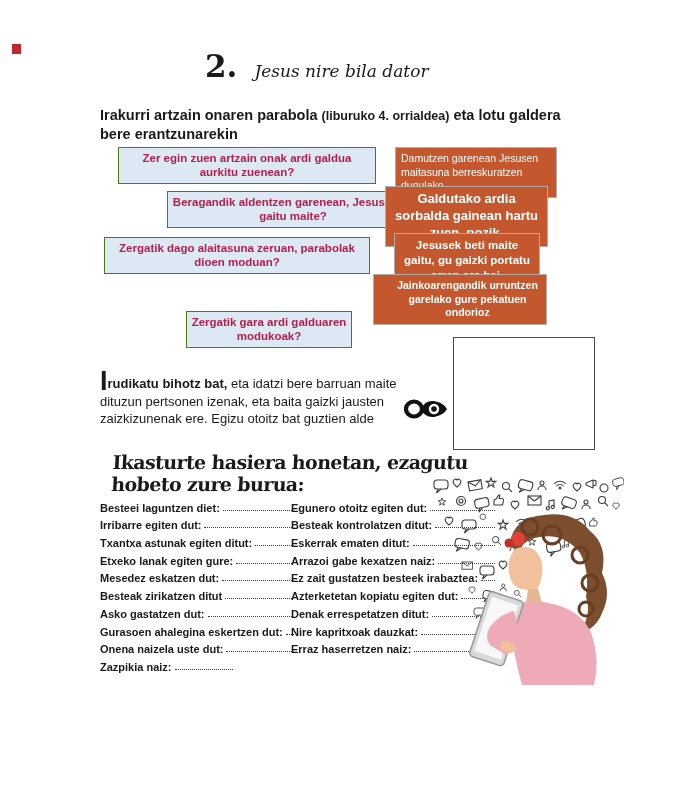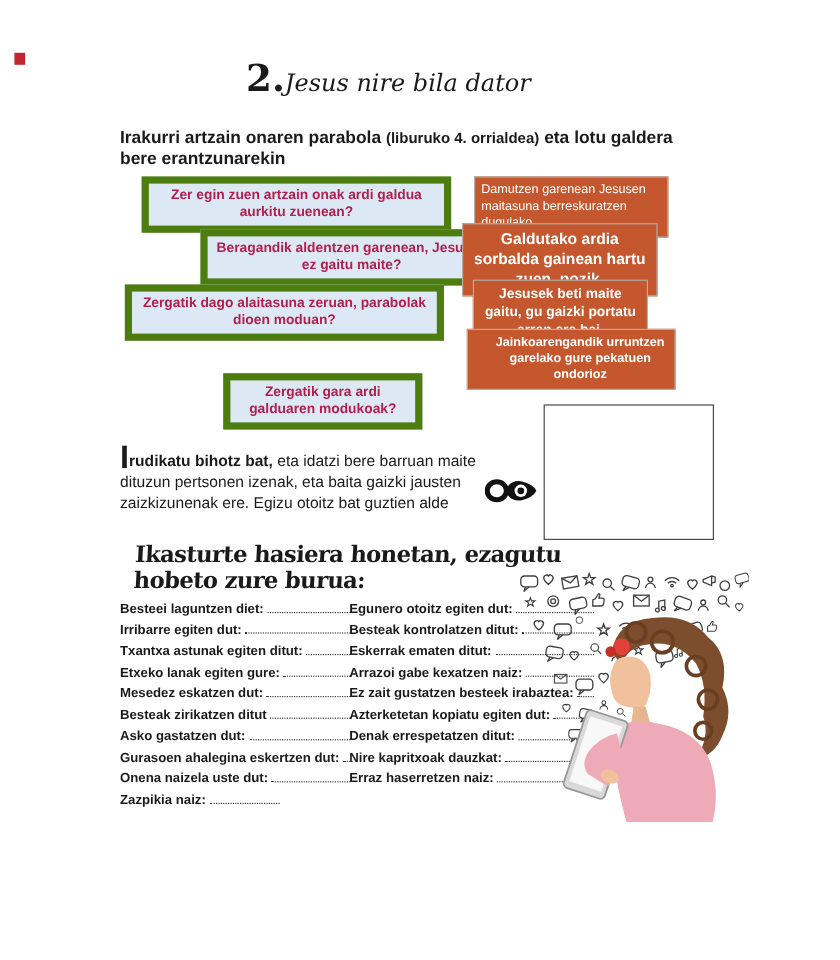--- a/index.html
+++ b/index.html
@@ -3,41 +3,41 @@
 <meta charset="utf-8">
 <style>
   html,body{margin:0;padding:0;background:#ffffff;}
   .page{position:relative;width:700px;height:800px;background:#ffffff;overflow:hidden;
         font-family:"Liberation Sans",sans-serif;color:#1a1a1a;}
 
   .red-marker{position:absolute;left:12px;top:44px;width:9px;height:10px;background:#c1272d;}
 
   .title{position:absolute;left:205px;top:48px;white-space:nowrap;}
   .title .num{font-family:"DejaVu Serif",serif;font-weight:bold;font-size:31px;}
-  .title .txt{font-family:"DejaVu Serif",serif;font-style:italic;font-size:20px;margin-left:0;}
+  .title .txt{font-family:"DejaVu Serif",serif;font-style:italic;font-size:17px;margin-left:17px;}
 
   .instruction{position:absolute;left:100px;top:106px;width:465px;margin:0;
                font-weight:bold;font-size:14.5px;line-height:1.25;}
   .instruction .paren{font-size:12.5px;}
 
-  .qbox{position:absolute;background:#dce9f4;border:6px solid #4d7c0f;
+  .qbox{position:absolute;background:#dce9f4;border:1px solid #4d7c0f;
         color:#b41e4e;font-weight:bold;font-size:11.5px;text-align:center;
         padding:3px 4px;line-height:1.25;box-sizing:border-box;}
   .q1{left:118px;top:147px;width:258px;}
   .q2{left:167px;top:191px;width:252px;}
   .q3{left:104px;top:237px;width:266px;}
   .q4{left:186px;top:311px;width:166px;}
 
   .abox{position:absolute;background:#c4572e;border:1px solid #b5aca6;color:#ffffff;
         font-weight:bold;font-size:10.5px;text-align:center;padding:4px 5px;
         line-height:1.3;box-sizing:border-box;}
   .a1{left:395px;top:147px;width:162px;text-align:left;font-weight:normal;}
   .a2{left:385px;top:186px;width:163px;font-size:13px;}
   .a3{left:394px;top:233px;width:146px;font-size:11.5px;}
-  .a4{left:389px;top:274px;width:174px;padding-left:20px;}
+  .a4{left:373px;top:274px;width:174px;padding-left:20px;}
 
   .heart-task{position:absolute;left:100px;top:372px;width:312px;margin:0;
               font-size:13px;line-height:1.35;font-weight:500;}
   .heart-task .dropcap{font-size:27px;font-weight:bold;line-height:18px;vertical-align:-2px;}
   .heart-task .b{font-weight:bold;}
 
   .pen-eye{position:absolute;left:404px;top:393px;width:44px;height:32px;}
 
   .draw-box{position:absolute;left:453px;top:337px;width:142px;height:113px;
             border:1px solid #4a4a4a;background:#ffffff;box-sizing:border-box;}

